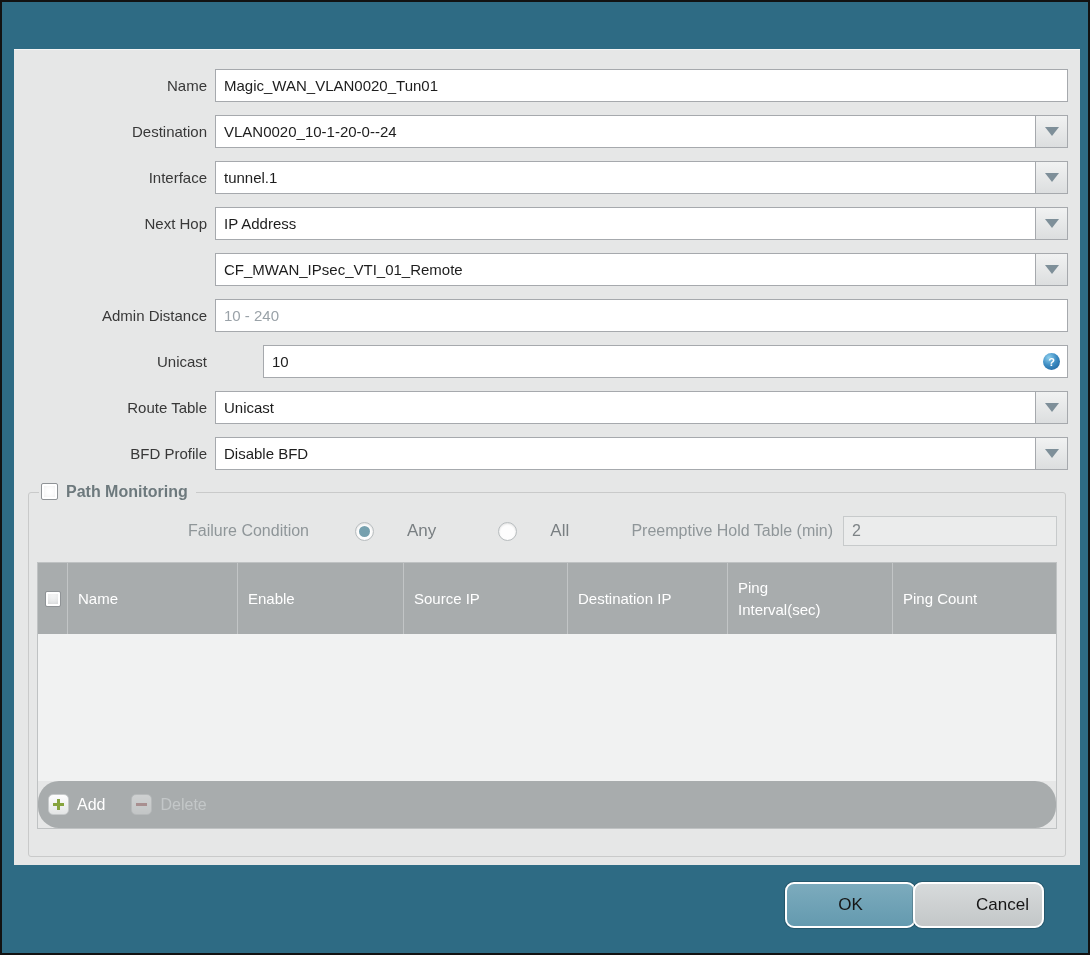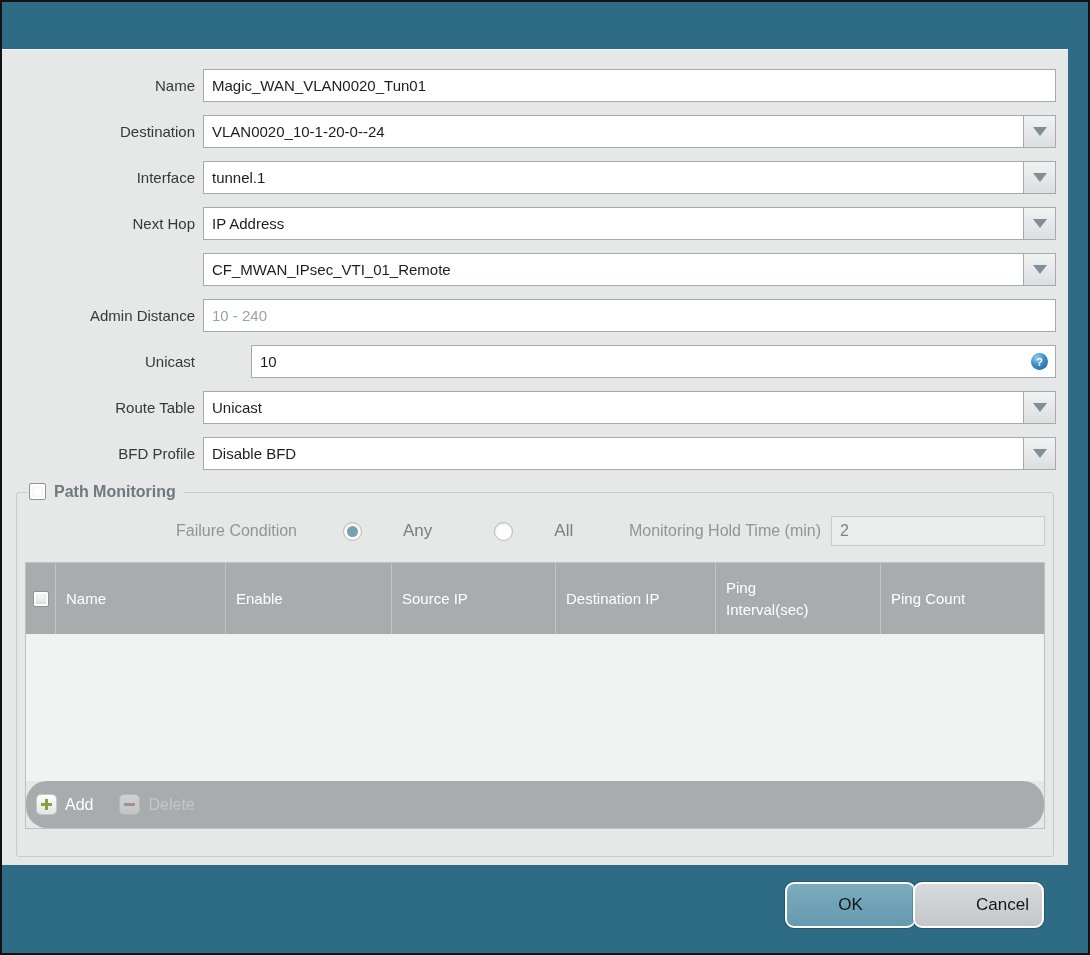--- a/index.html
+++ b/index.html
@@ -24,21 +24,21 @@
     cursor:pointer;
   }
   .help-badge::after {
     content:"?"; position:absolute; left:0; top:0; width:100%; height:100%;
     display:flex; align-items:center; justify-content:center;
     color:#fff; font-weight:bold; font-size:15px;
   }
 
   
   .content {
-    position:absolute; left:0; top:47px; width:1066px; height:816px;
+    position:absolute; left:12px; top:47px; width:1066px; height:816px;
     background:#e6e7e7; box-shadow:inset 0 1px 0 rgba(255,255,255,.55);
     padding-top:20px;
   }
 
   .form-row { display:flex; align-items:center; margin:0 12px 13px 0; height:33px; }
   .form-label {
     width:193px; text-align:right; padding-right:0;
     font-size:15px; color:#383838; flex:none;
   }
   .form-field { flex:1; margin-left:8px; display:flex; position:relative; }
@@ -92,21 +92,21 @@
   .fc-label { width:272px; text-align:right; flex:none; }
   .radio {
     width:19px; height:19px; border-radius:50%; background:#fdfdfd;
     border:1px solid #b7bcbe; box-shadow:inset 0 1px 2px rgba(0,0,0,.12);
     margin-left:14px; flex:none; position:relative; cursor:pointer;
   }
   .radio.selected::after {
     content:""; position:absolute; left:3px; top:3px; width:11px; height:11px;
     border-radius:50%; background:#76a0ae;
   }
-  .radio-label { margin-left:9px; font-size:17px; color:#797f82; }
+  .radio-label { margin-left:1px; font-size:17px; color:#797f82; }
   .radio + .radio, .radio-label + .radio { margin-left:30px; }
   .preempt-group { margin-left:auto; display:flex; align-items:center; }
   .preempt-group input {
     width:214px; height:30px; margin-left:10px;
     border:1px solid #c7cacb; background:#ebecec; color:#7d8386;
     font-family:"Liberation Sans", sans-serif; font-size:16px; padding:0 8px; outline:none;
   }
 
   
   .pm-table { margin-top:15px; border:1px solid #bfc2c3; }
@@ -261,21 +261,21 @@
         <span class="pm-title">Path Monitoring</span>
       </legend>
 
       <div class="fc-row">
         <span class="dim-label fc-label">Failure Condition</span>
         <span class="radio selected"></span>
         <span class="radio-label">Any</span>
         <span class="radio"></span>
         <span class="radio-label">All</span>
         <div class="preempt-group">
-          <span class="dim-label">Monitoring Hold Time (min)</span>
+          <span class="dim-label">Preemptive Hold Table (min)</span>
           <input type="text" disabled="" value="2" style="">
         </div>
       </div>
 
       <div class="pm-table">
         <div class="t-header">
           <div class="t-cell col-cb">
             <span class="checkbox"></span>
           </div>
           <div class="t-cell col-1">Name</div>

